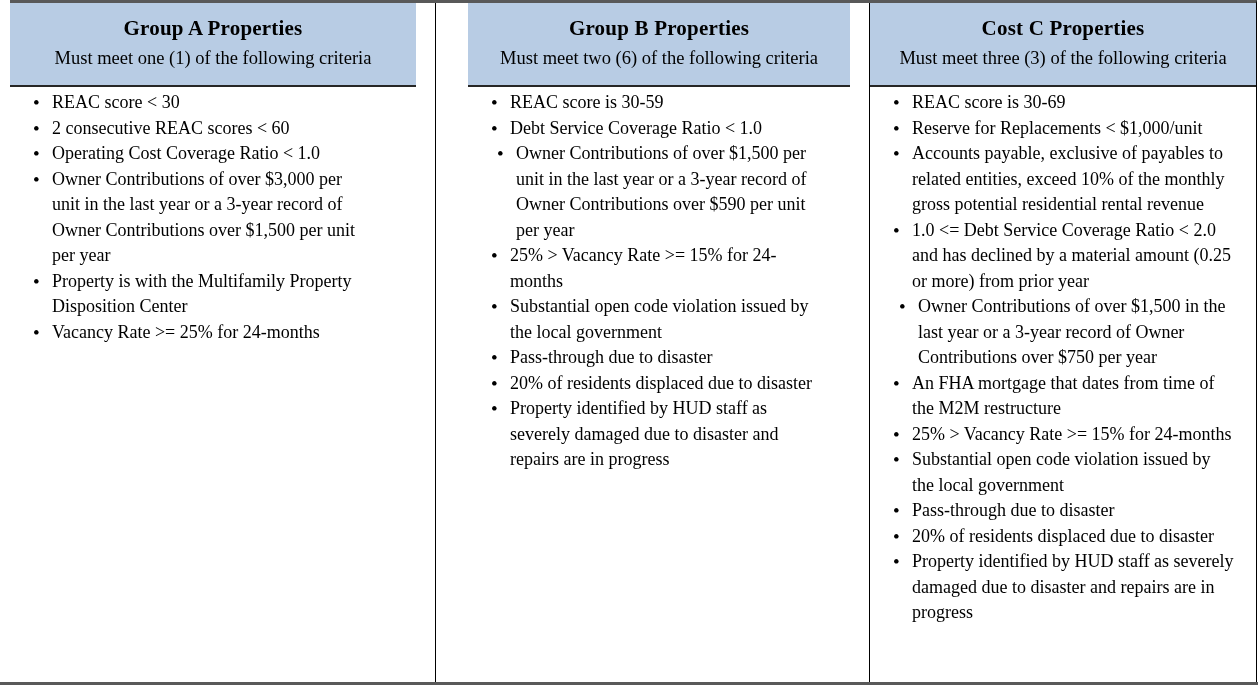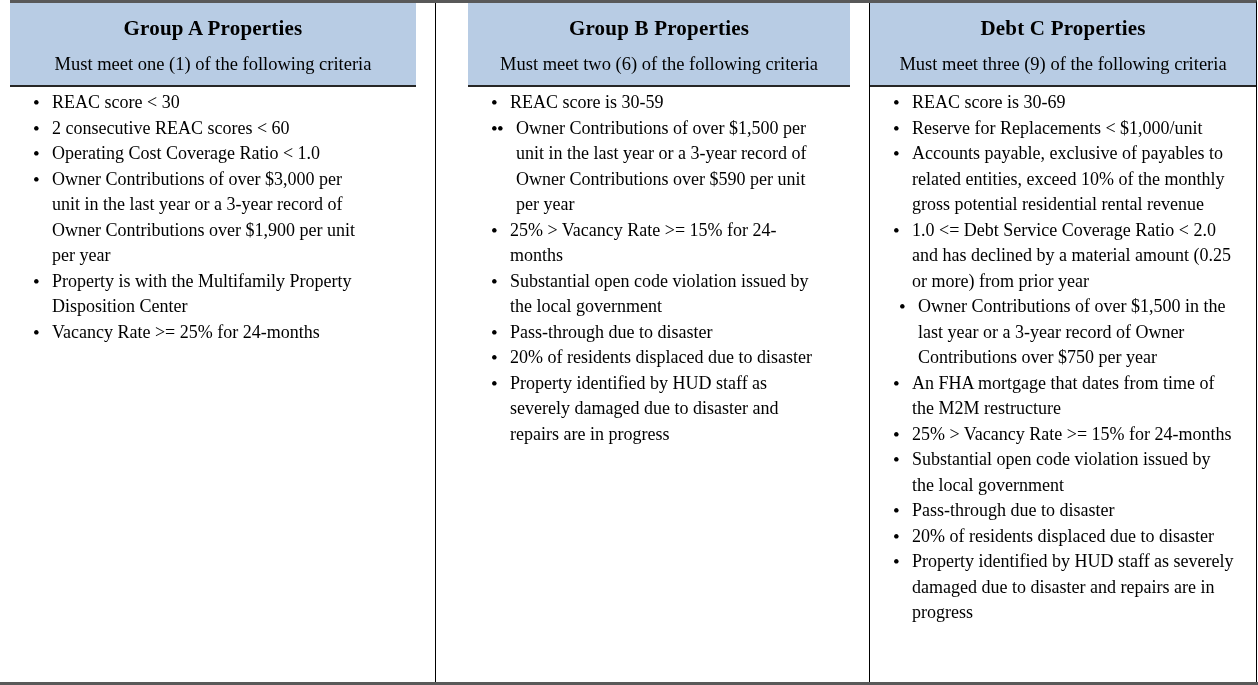--- a/index.html
+++ b/index.html
@@ -12,21 +12,21 @@
            display:flex; border-top:3px solid #595959; border-right:1.5px solid #000;gap:19px; }
 
   .col { display:flex; flex-direction:column; background:#fff; }
   .col-a { width:406px; }
   .col-b { width:415px; border-left:1.5px solid #000;padding-left:32px; }
   .col-c { flex:1; border-left:1.5px solid #000; }
 
   .col-header { height:84px; background:#b8cce4; border-bottom:2px solid #262626;
                 text-align:center; padding-top:12px; }
   .col-title { font-size:21px; font-weight:bold; line-height:26px; letter-spacing:0.2px; }
-  .col-subtitle { font-size:18.5px; line-height:25px; margin-top:11px; }
+  .col-subtitle { font-size:18.5px; line-height:25px; margin-top:5px; }
 
   ul.col-body { flex:1; list-style:none; padding:3px 4px 0 22px; }
   li.crit { position:relative; padding-left:20px; font-size:18px; line-height:25.5px; }
   li.crit.indent { margin-left:6px; }
   .bullet { position:absolute; left:1px; top:0; }
   .bullet::before { content:"\2022"; font-size:19px; }
   .itext { white-space:pre-wrap; }
 
   .bottom-rule { position:absolute; left:0; right:0; bottom:0; height:3px; background:#595959; }
 </style>
@@ -40,56 +40,56 @@
       <header class="col-header">
         <div class="col-title">Group A Properties</div>
         <div class="col-subtitle">Must meet one (1) of the following criteria</div>
       </header>
       <ul class="col-body">
         <li class="crit"><span class="bullet"></span><span class="itext">REAC score &lt; 30</span></li>
         <li class="crit"><span class="bullet"></span><span class="itext">2 consecutive REAC scores &lt; 60</span></li>
         <li class="crit"><span class="bullet"></span><span class="itext">Operating Cost Coverage Ratio &lt; 1.0</span></li>
         <li class="crit"><span class="bullet"></span><span class="itext">Owner Contributions of over $3,000 per
 unit in the last year or a 3-year record of
-Owner Contributions over $1,900 per unit
+Owner Contributions over $1,500 per unit
 per year</span></li>
         <li class="crit"><span class="bullet"></span><span class="itext">Property is with the Multifamily Property
 Disposition Center</span></li>
         <li class="crit"><span class="bullet"></span><span class="itext">Vacancy Rate &gt;= 25% for 24-months</span></li>
       </ul>
     </section>
 
     <section class="col col-b">
       <header class="col-header">
         <div class="col-title">Group B Properties</div>
         <div class="col-subtitle">Must meet two (6) of the following criteria</div>
       </header>
       <ul class="col-body">
         <li class="crit"><span class="bullet"></span><span class="itext">REAC score is 30-59</span></li>
-        <li class="crit"><span class="bullet"></span></li>
+        <li class="crit"><span class="bullet"></span><span class="itext">Debt Service Coverage Ratio &lt; 1.0</span></li>
         <li class="crit indent"><span class="bullet"></span><span class="itext">Owner Contributions of over $1,500 per
 unit in the last year or a 3-year record of
 Owner Contributions over $590 per unit
 per year</span></li>
         <li class="crit"><span class="bullet"></span><span class="itext">25% &gt; Vacancy Rate &gt;= 15% for 24-
 months</span></li>
         <li class="crit"><span class="bullet"></span><span class="itext">Substantial open code violation issued by
 the local government</span></li>
         <li class="crit"><span class="bullet"></span><span class="itext">Pass-through due to disaster</span></li>
         <li class="crit"><span class="bullet"></span><span class="itext">20% of residents displaced due to disaster</span></li>
         <li class="crit"><span class="bullet"></span><span class="itext">Property identified by HUD staff as
 severely damaged due to disaster and
 repairs are in progress</span></li>
       </ul>
     </section>
 
     <section class="col col-c">
       <header class="col-header">
-        <div class="col-title">Debt C Properties</div>
-        <div class="col-subtitle">Must meet three (9) of the following criteria</div>
+        <div class="col-title">Cost C Properties</div>
+        <div class="col-subtitle">Must meet three (3) of the following criteria</div>
       </header>
       <ul class="col-body">
         <li class="crit"><span class="bullet"></span><span class="itext">REAC score is 30-69</span></li>
         <li class="crit"><span class="bullet"></span><span class="itext">Reserve for Replacements &lt; $1,000/unit</span></li>
         <li class="crit"><span class="bullet"></span><span class="itext">Accounts payable, exclusive of payables to
 related entities, exceed 10% of the monthly
 gross potential residential rental revenue</span></li>
         <li class="crit"><span class="bullet"></span><span class="itext">1.0 &lt;= Debt Service Coverage Ratio &lt; 2.0
 and has declined by a material amount (0.25
 or more) from prior year</span></li>

